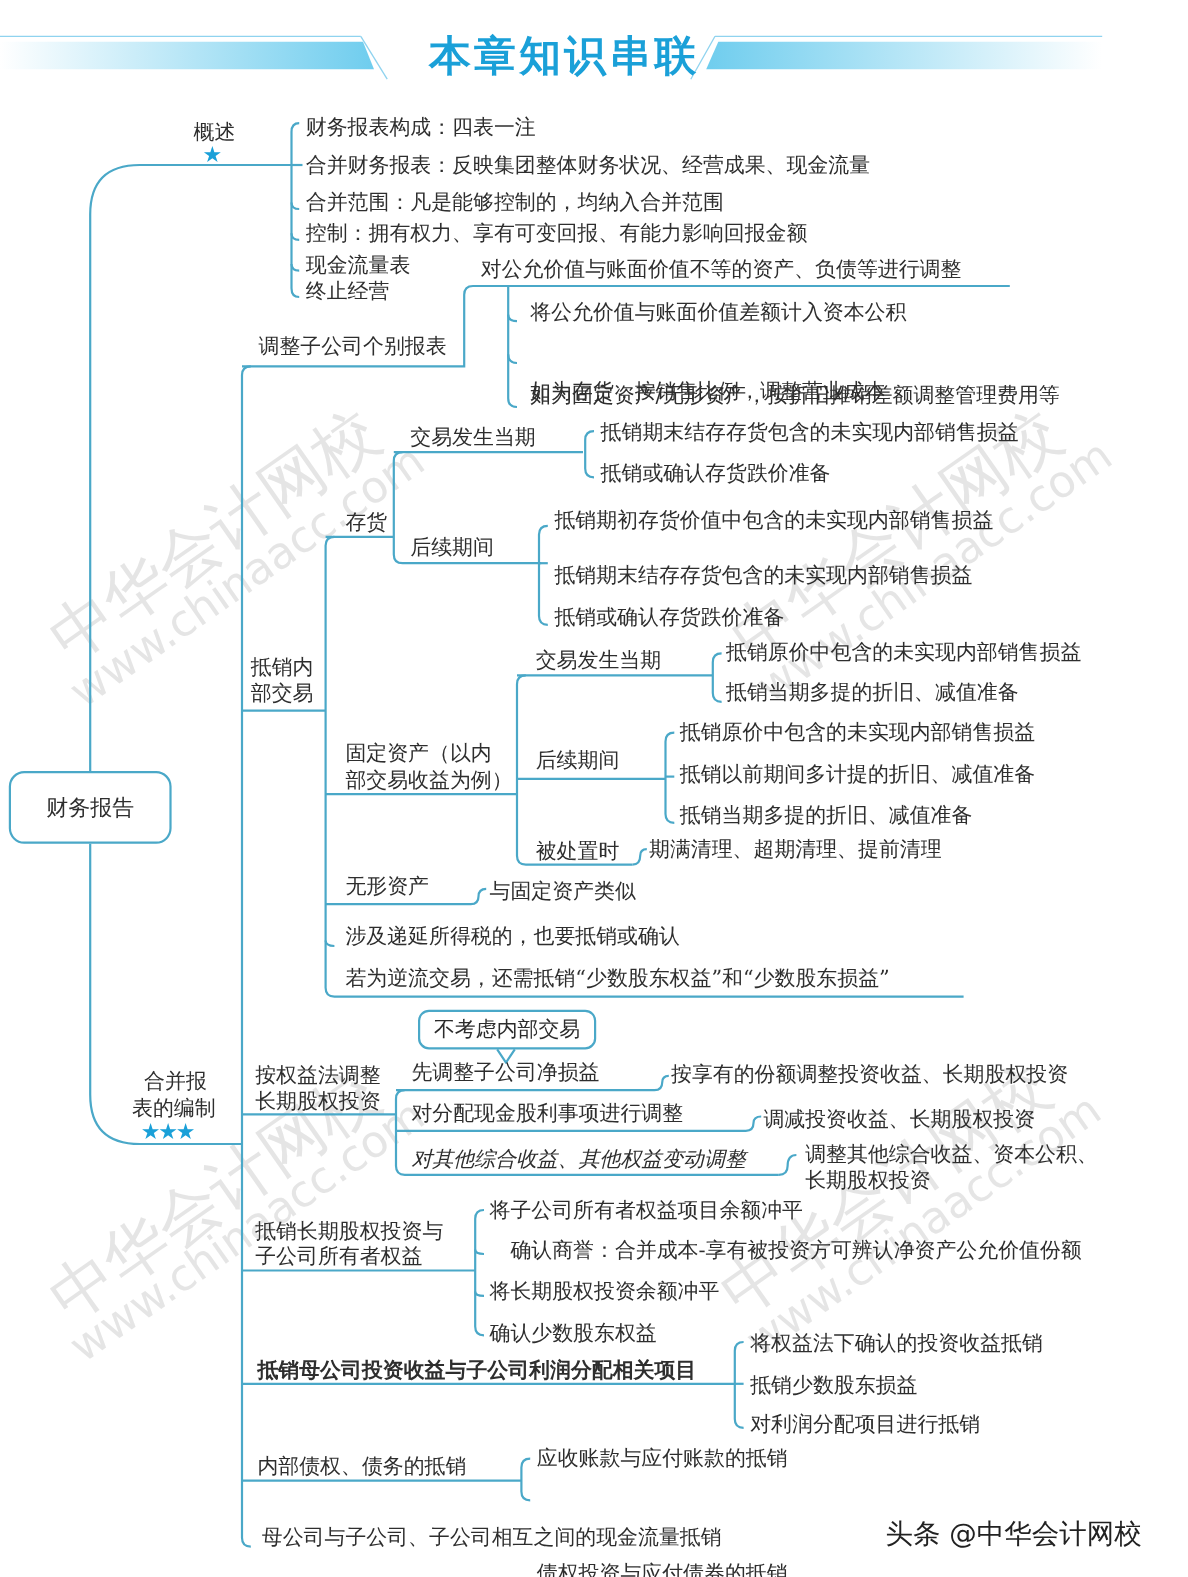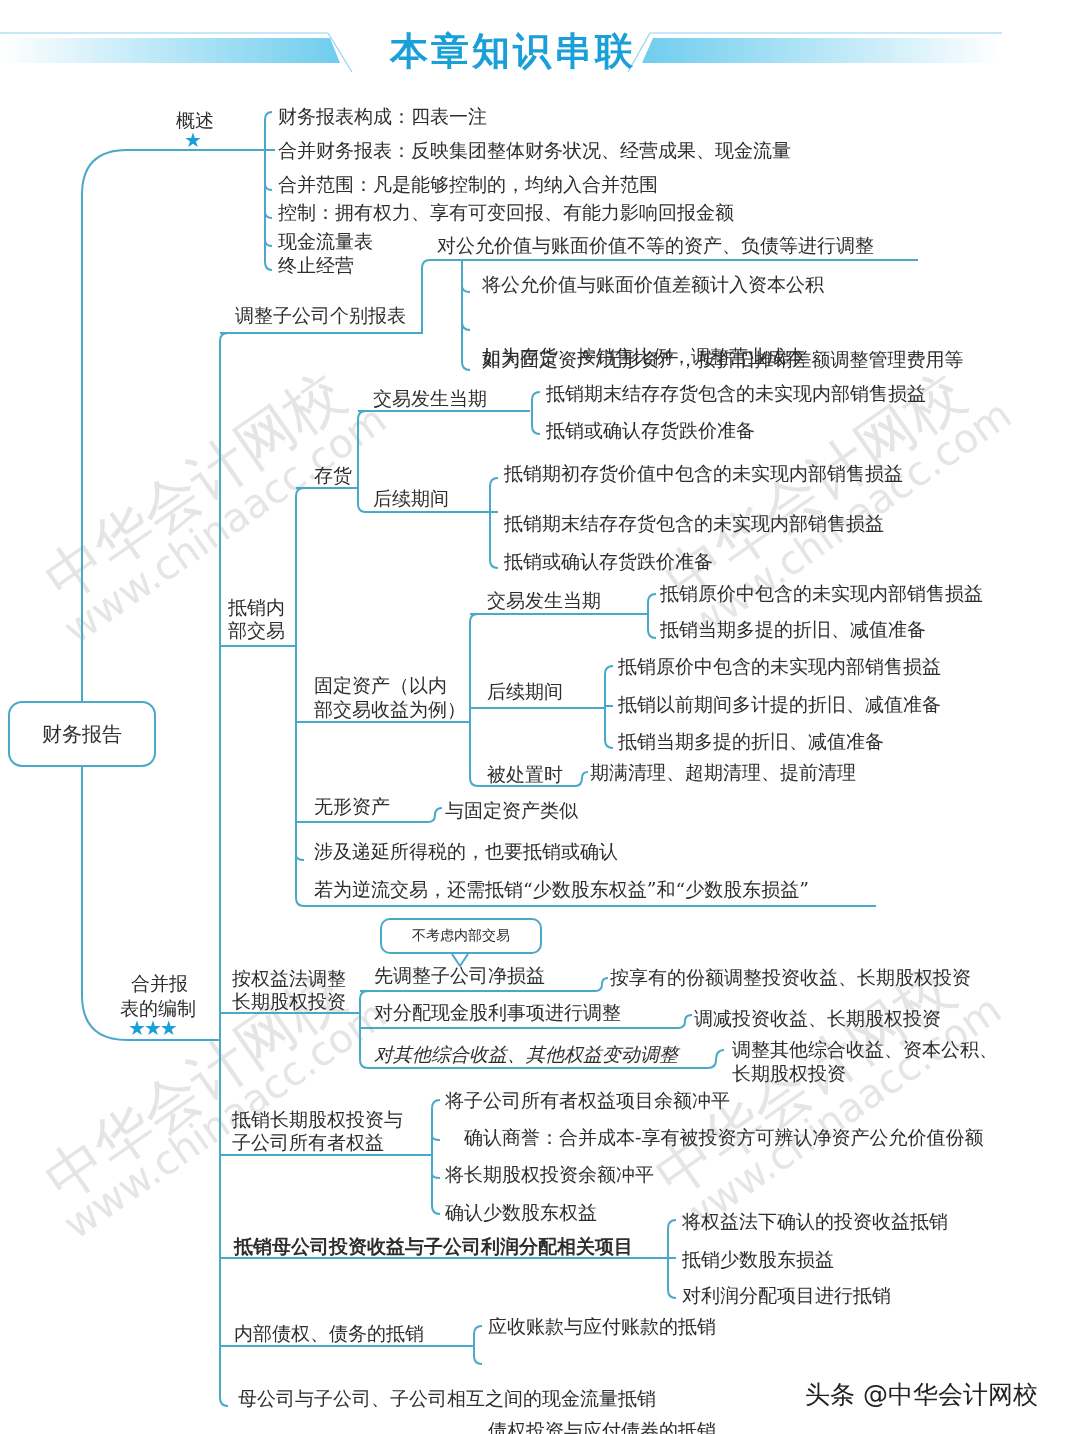--- a/index.html
+++ b/index.html
@@ -11,21 +11,21 @@
   .title { position: absolute; left: 368px; top: 27px; width: 290px; text-align: center;
            font-family: "DejaVu Sans", "Liberation Sans", sans-serif; font-weight: bold;
            font-size: 38px; letter-spacing: 3px; color: #1aa0d8; line-height: 48px; }
   .root { position: absolute; left: 8px; top: 701px; width: 148px; height: 66px; border: 2px solid #4aa8c8;
           border-radius: 14px; box-sizing: border-box; display: flex; align-items: center; justify-content: center;
           font-size: 20px; background: #fff; color: #2e2e2e; }
   .star { position: absolute; color: #1aa0d8; font-size: 20px; line-height: 20px;
           font-family: "DejaVu Sans", sans-serif; }
   .bubble { position: absolute; left: 380px; top: 918px; width: 162px; height: 36px; border: 2px solid #4aa8c8;
             border-radius: 10px; box-sizing: border-box; display: flex; align-items: center; justify-content: center;
-            font-size: 14px; background: #fff; }
+            font-size: 19px; background: #fff; }
   .wm { position: absolute; font-family: "DejaVu Sans", sans-serif; color: rgba(160,160,160,0.28);
         transform: rotate(-35deg); transform-origin: left top; white-space: nowrap; }
   .footer { position: absolute; left: 805px; top: 1378px; font-family: "DejaVu Sans", sans-serif;
             font-size: 25px; color: #222; white-space: nowrap; }
 </style>
 </head>
 <body>
 
 <div class="wm" style="left:30px;top:555px;font-size:58px;">中华会计网校</div>
 <div class="wm" style="left:55px;top:615px;font-size:40px;">www.chinaacc.com</div>

